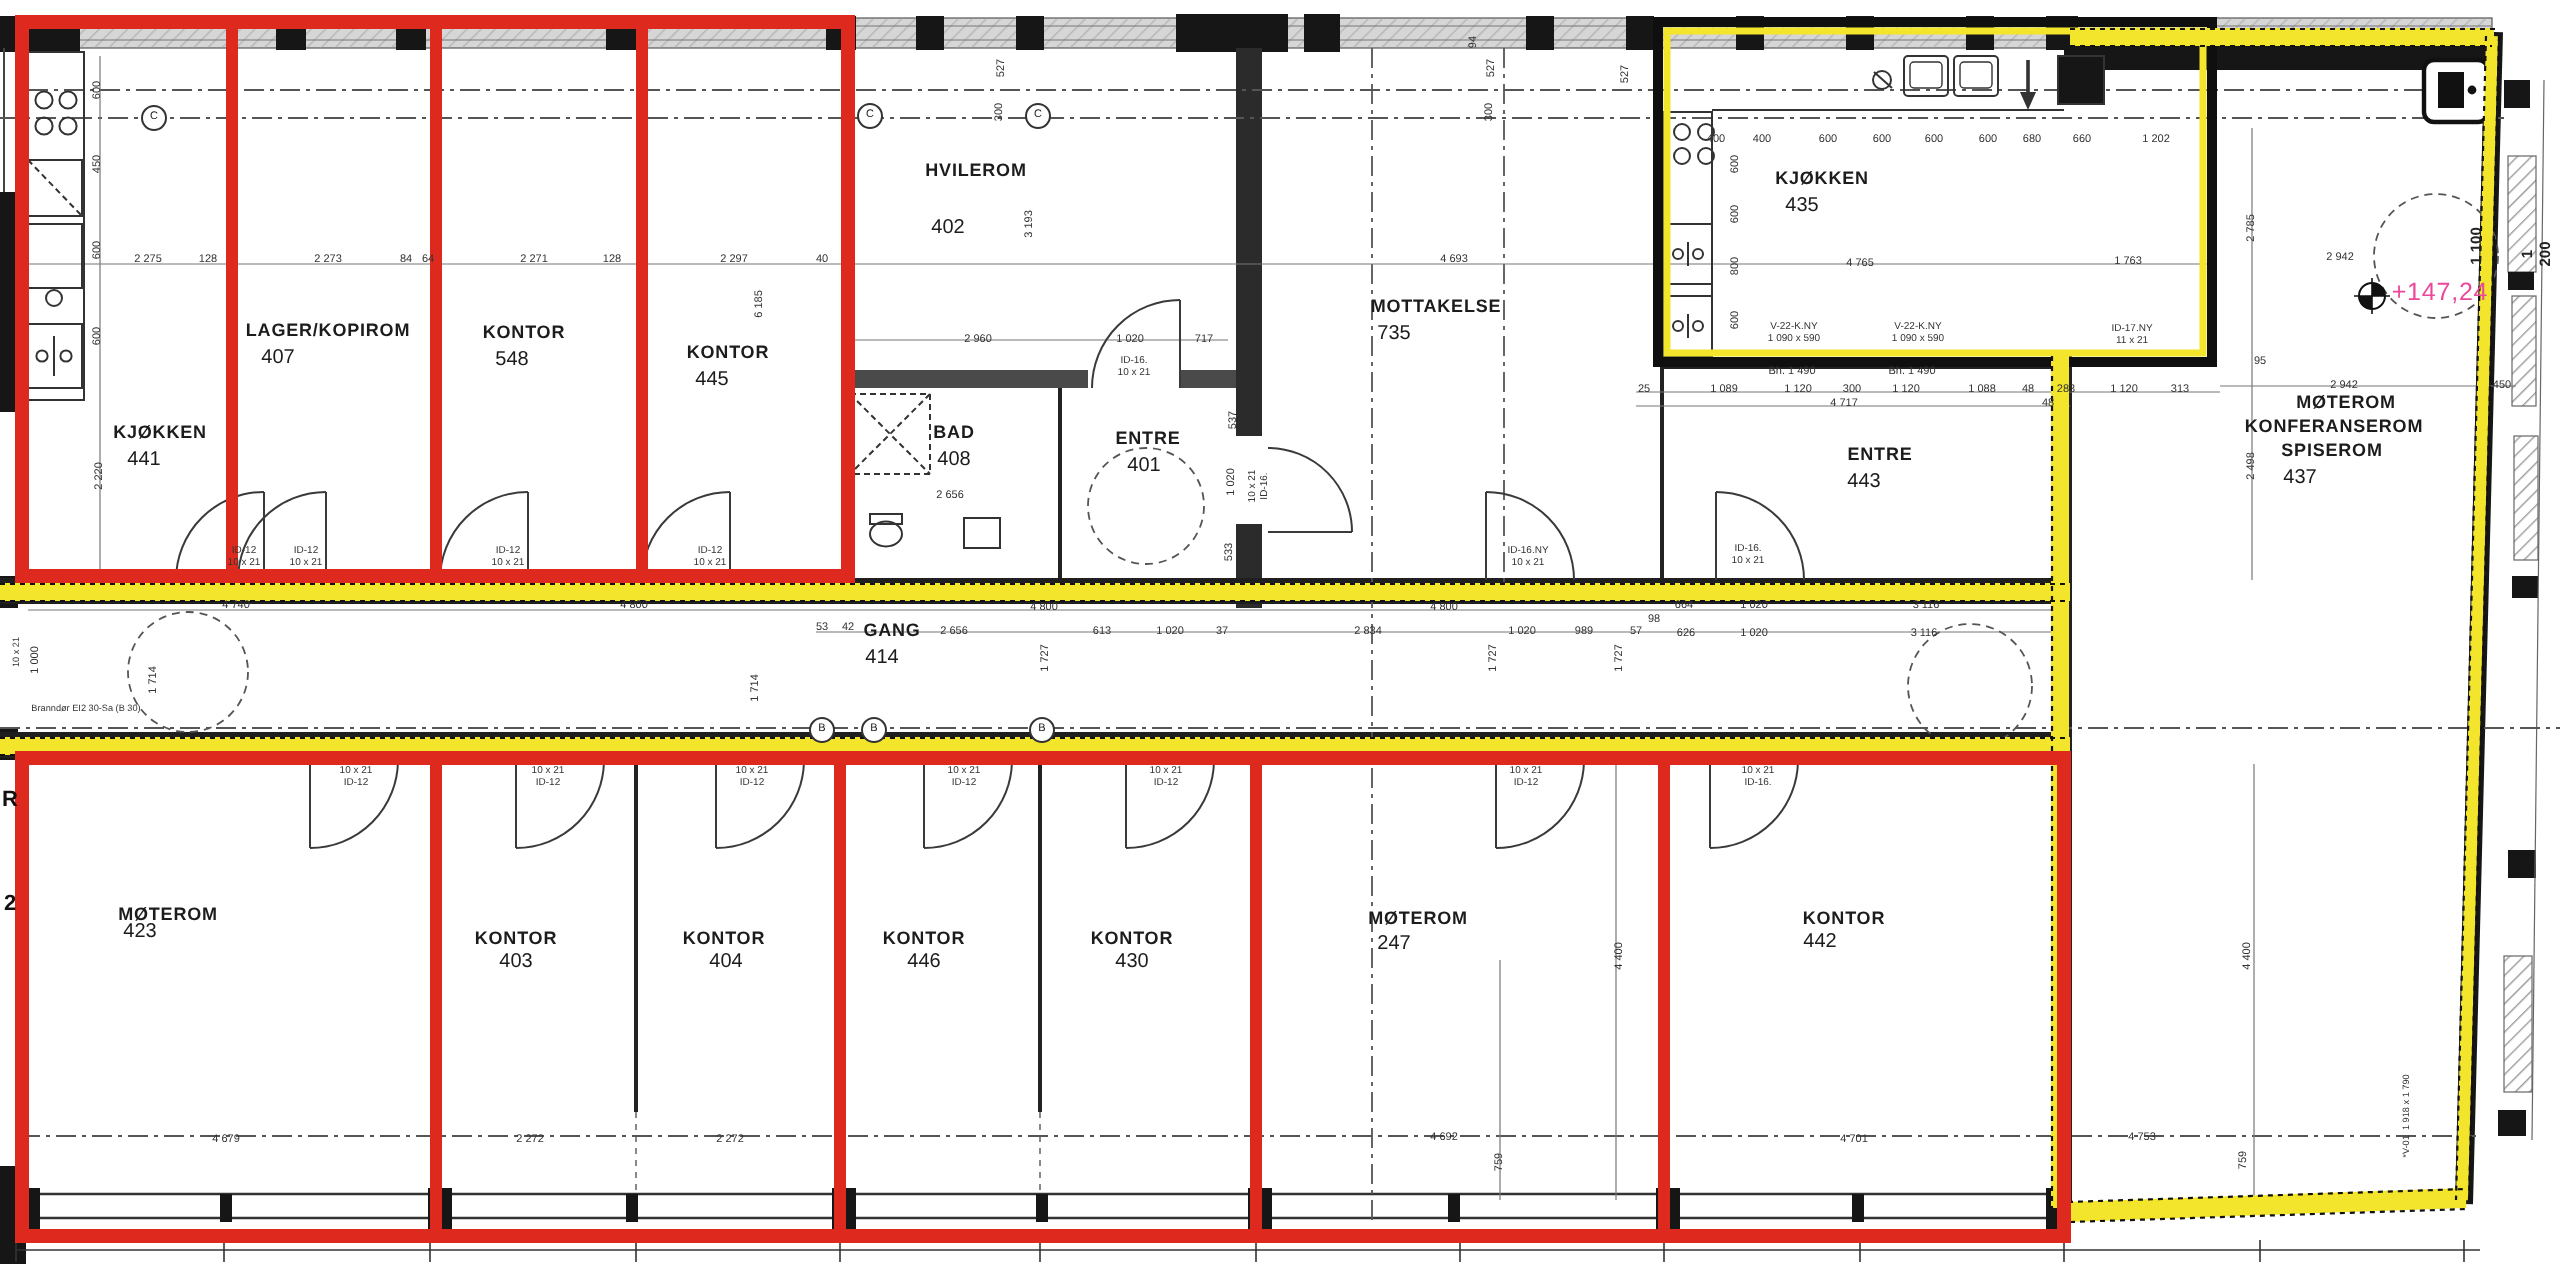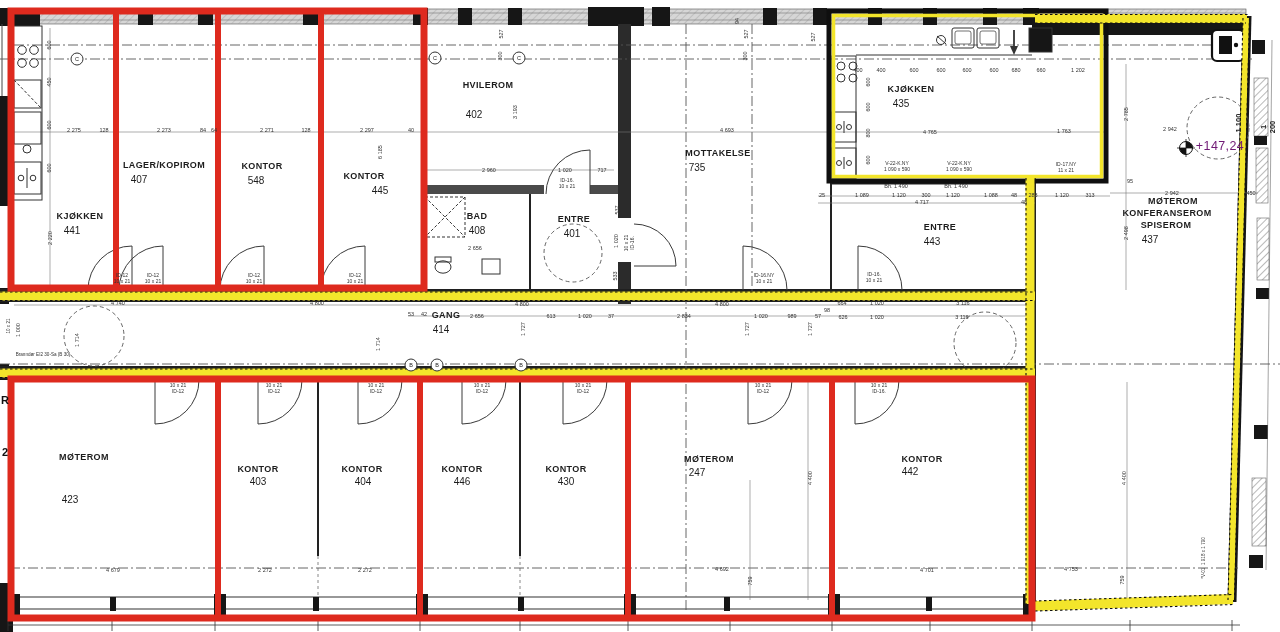--- a/index.html
+++ b/index.html
@@ -7,21 +7,21 @@
          font-family:"Liberation Sans", sans-serif;}
   #plan-svg{position:absolute;left:0;top:0;}
   #labels{position:absolute;left:0;top:0;width:1280px;height:632px;z-index:5;pointer-events:none;}
   .lbl{position:absolute;transform:translate(-50%,-50%);white-space:pre-line;text-align:center;color:#1c1c1c;}
   .lbl.rot{transform:translate(-50%,-50%) rotate(-90deg);}
   .room{font-size:9px;font-weight:700;letter-spacing:.4px;}
   .roomnum{font-size:10px;font-weight:500;}
   .dim{font-size:5.5px;color:#333;white-space:pre;}
   .door{font-size:5px;line-height:1.15;color:#333;}
   .note{font-size:4.6px;color:#333;white-space:pre;}
-  .elev{font-size:12.5px;font-weight:500;letter-spacing:.4px;color:#701a75;white-space:pre;}
+  .elev{font-size:12.5px;font-weight:500;letter-spacing:.4px;color:#ec4899;white-space:pre;}
   .dimbig{font-size:7.5px;font-weight:700;color:#222;}
   .edge{font-size:11px;font-weight:700;color:#111;}
   .marker{width:11px;height:11px;border:1px solid #333;border-radius:50%;background:#fff;
           font-size:5.5px;line-height:11px;text-align:center;color:#222;}
 </style>
 </head>
 <body>
 
 <div id="stage">
 
@@ -308,41 +308,41 @@
 </svg>
 
 <div id="labels">
       <div class="lbl room" style="left: 80px; top: 216px;">KJØKKEN</div>
       <div class="lbl roomnum" style="left: 72px; top: 230px;">441</div>
       <div class="lbl room" style="left: 164px; top: 165px;">LAGER/KOPIROM</div>
       <div class="lbl roomnum" style="left: 139px; top: 179px;">407</div>
       <div class="lbl room" style="left: 262px; top: 166px;">KONTOR</div>
       <div class="lbl roomnum" style="left: 256px; top: 180px;">548</div>
       <div class="lbl room" style="left: 364px; top: 176px;">KONTOR</div>
-      <div class="lbl roomnum" style="left: 356px; top: 190px; margin-left: 24px;">445</div>
+      <div class="lbl roomnum" style="left: 356px; top: 190px;">445</div>
       <div class="lbl room" style="left: 488px; top: 85px;">HVILEROM</div>
       <div class="lbl roomnum" style="left: 474px; top: 114px;">402</div>
       <div class="lbl room" style="left: 477px; top: 216px;">BAD</div>
       <div class="lbl roomnum" style="left: 477px; top: 230px;">408</div>
       <div class="lbl room" style="left: 574px; top: 219px;">ENTRE</div>
       <div class="lbl roomnum" style="left: 572px; top: 233px;">401</div>
       <div class="lbl room" style="left: 718px; top: 153px;">MOTTAKELSE</div>
       <div class="lbl roomnum" style="left: 697px; top: 167px;">735</div>
       <div class="lbl room" style="left: 911px; top: 89px;">KJØKKEN</div>
       <div class="lbl roomnum" style="left: 901px; top: 103px;">435</div>
       <div class="lbl room" style="left: 940px; top: 227px;">ENTRE</div>
       <div class="lbl roomnum" style="left: 932px; top: 241px;">443</div>
       <div class="lbl room" style="left: 1173px; top: 201px;">MØTEROM</div>
       <div class="lbl room" style="left: 1167px; top: 213px;">KONFERANSEROM</div>
       <div class="lbl room" style="left: 1166px; top: 225px;">SPISEROM</div>
       <div class="lbl roomnum" style="left: 1150px; top: 239px;">437</div>
       <div class="lbl room" style="left: 446px; top: 315px;">GANG</div>
       <div class="lbl roomnum" style="left: 441px; top: 329px;">414</div>
       <div class="lbl room" style="left: 84px; top: 457px;">MØTEROM</div>
-      <div class="lbl roomnum" style="left: 70px; top: 499px;">423</div>
+      <div class="lbl roomnum" style="left: 70px; top: 466px;">423</div>
       <div class="lbl room" style="left: 258px; top: 469px;">KONTOR</div>
       <div class="lbl roomnum" style="left: 258px; top: 481px;">403</div>
       <div class="lbl room" style="left: 362px; top: 469px;">KONTOR</div>
       <div class="lbl roomnum" style="left: 363px; top: 481px;">404</div>
       <div class="lbl room" style="left: 462px; top: 469px;">KONTOR</div>
       <div class="lbl roomnum" style="left: 462px; top: 481px;">446</div>
       <div class="lbl room" style="left: 566px; top: 469px;">KONTOR</div>
       <div class="lbl roomnum" style="left: 566px; top: 481px; text-align: right;">430</div>
       <div class="lbl room" style="left: 709px; top: 459px;">MØTEROM</div>
       <div class="lbl roomnum" style="left: 697px; top: 472px;">247</div>

